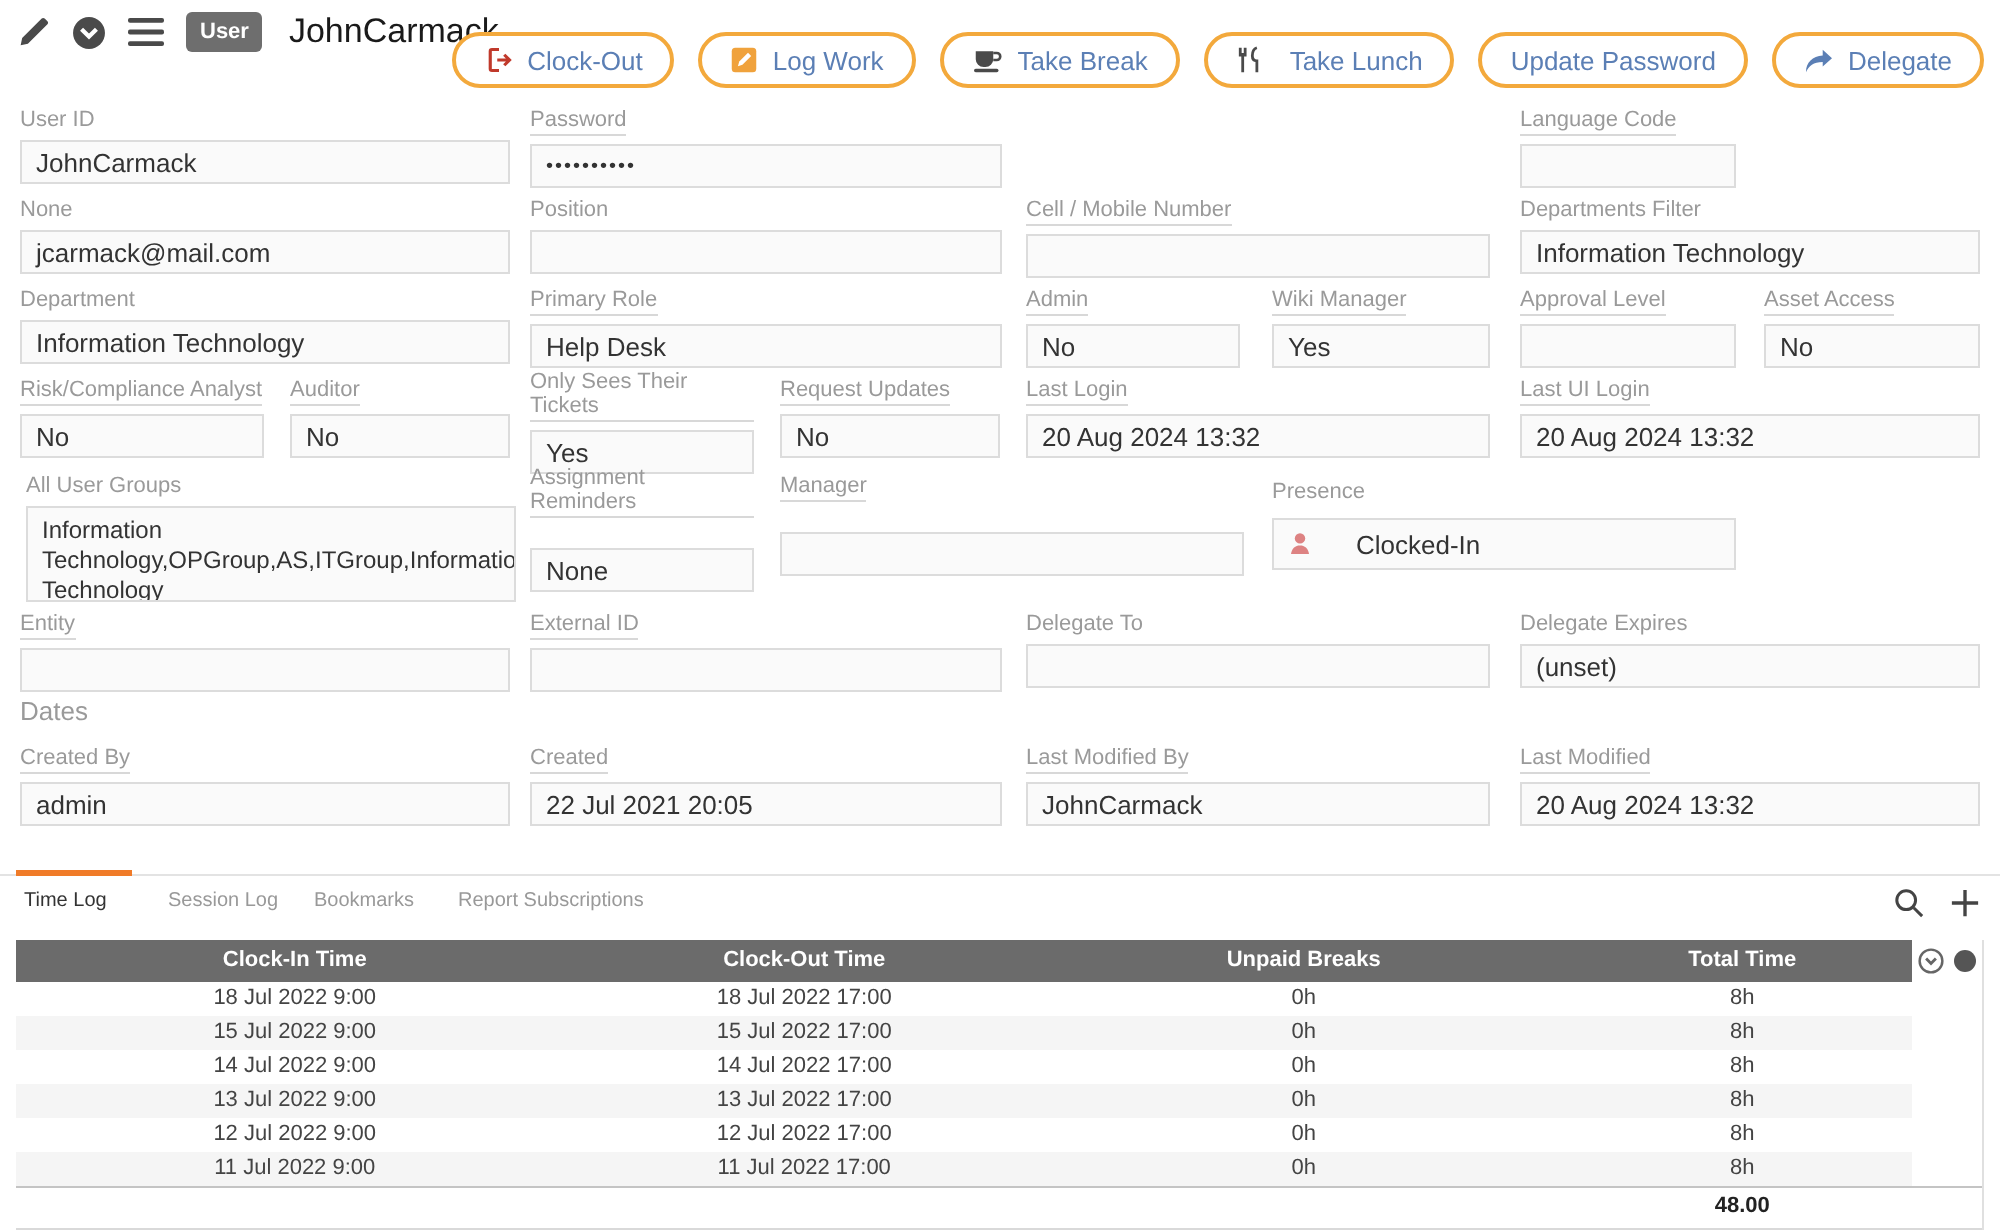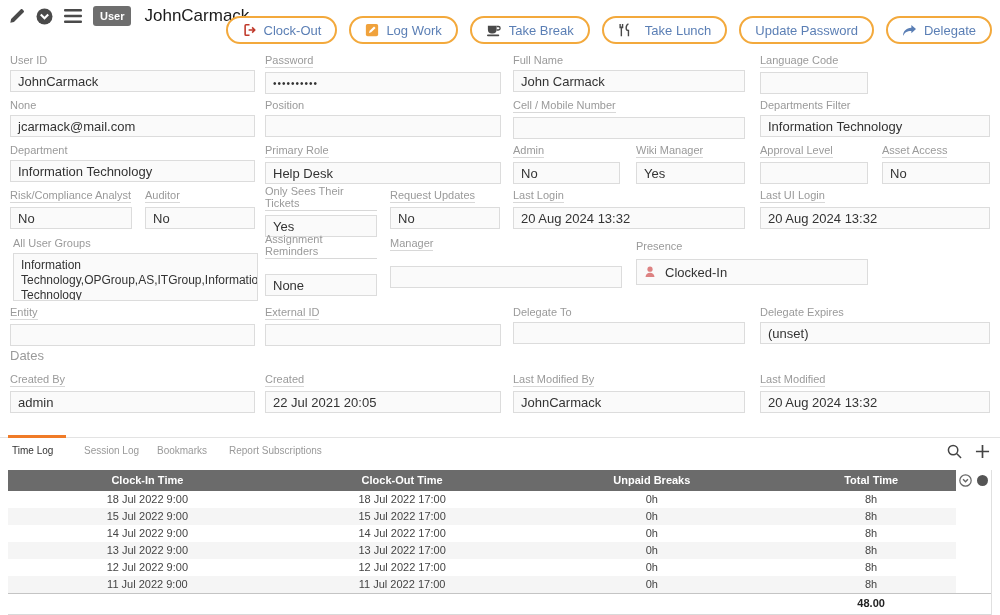--- a/index.html
+++ b/index.html
@@ -18,21 +18,21 @@
         background:#fff;border:2px solid #f3a93c;border-radius:15px;
         color:#5b7fb5;font-size:13px;font-family:inherit;cursor:pointer;white-space:nowrap;}
 
   
   .field{position:absolute;}
   .lbl{display:inline-block;font-size:11px;color:#9a9a9a;margin-bottom:4px;min-height:12px;}
   .lbl.u{border-bottom:1px solid #d8d8d8;padding-bottom:1px;}
   .box{border:1px solid #dcdcdc;background:#fafafa;height:22px;line-height:22px;
        padding:0 7px;font-size:13px;color:#333;box-sizing:border-box;overflow:hidden;white-space:nowrap;}
   .box.tall{height:48px;line-height:15px;font-size:12px;padding:4px 7px;white-space:normal;}
-  .box.pbox{display:flex;align-items:center;gap:9px;height:26px;line-height:normal;}
+  .box.pbox{display:flex;align-items:center;gap:22px;height:26px;line-height:normal;}
   .sectitle{position:absolute;left:10px;top:348px;font-size:13px;color:#9a9a9a;}
 
   
   .tab-divider{position:absolute;left:0;top:437px;width:1000px;height:1px;background:#e3e3e3;}
   .active-bar{position:absolute;left:8px;top:435px;width:58px;height:3px;background:#f07b28;}
   .tab{position:absolute;top:445px;font-size:10px;color:#999;cursor:pointer;white-space:nowrap;}
   .tab.active{color:#333;}
   .tab-icons{position:absolute;top:444px;right:10px;display:flex;gap:13px;align-items:center;}
 
   
@@ -133,24 +133,20 @@
     </button>
   </div>
 
   <div class="field" style="left:10px;top:50px;width:245px">
     <span class="lbl">User ID</span>
     <div class="box">JohnCarmack</div>
   </div>
   <div class="field" style="left:265px;top:50px;width:236px">
     <span class="lbl u">Password</span>
     <div class="box" style="font-size:10px;letter-spacing:1px">••••••••••</div>
-  </div>
-  <div class="field" style="left:513px;top:50px;width:232px">
-    <span class="lbl">Full Name</span>
-    <div class="box">John Carmack</div>
   </div>
   <div class="field" style="left:760px;top:50px;width:108px">
     <span class="lbl u">Language Code</span>
     <div class="box"></div>
   </div>
 
   <div class="field" style="left:10px;top:95px;width:245px">
     <span class="lbl">None</span>
     <div class="box">jcarmack@mail.com</div>
   </div>

